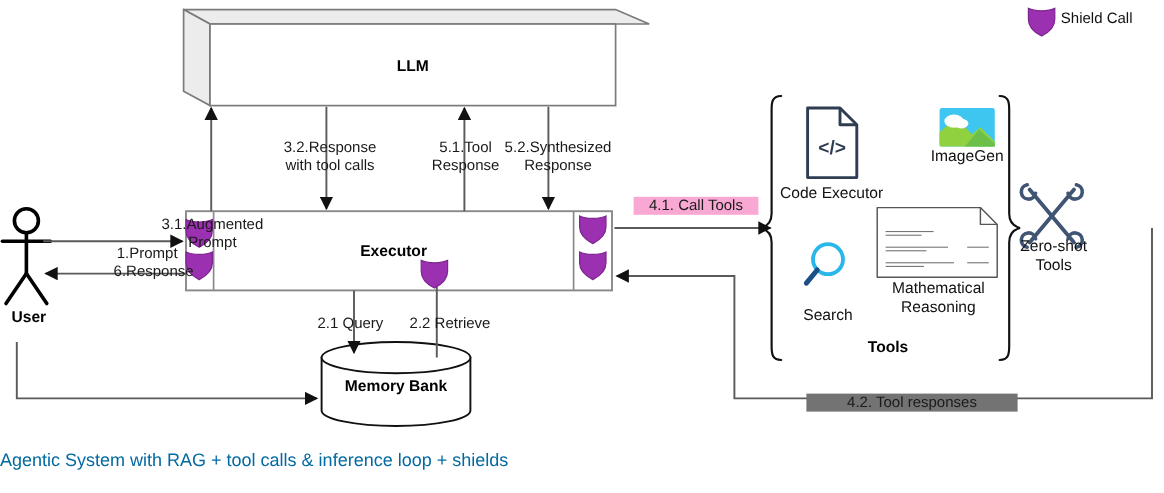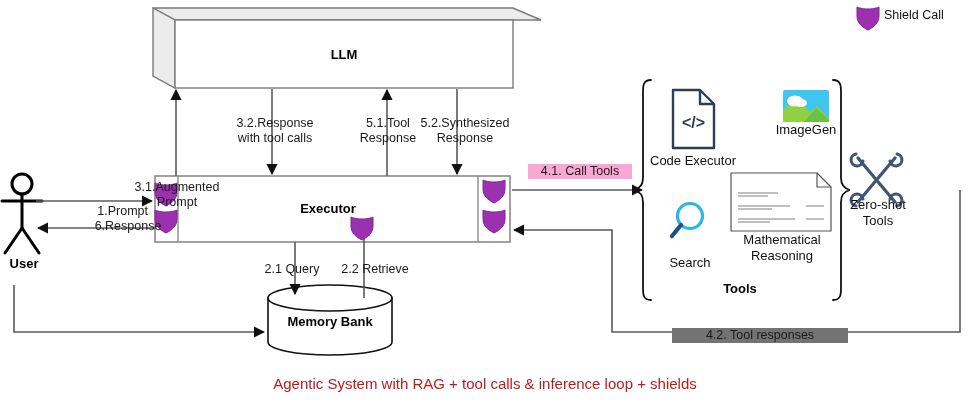--- a/index.html
+++ b/index.html
@@ -3,21 +3,21 @@
 <meta charset="utf-8">
 <style>
   html,body{margin:0;padding:0;background:#ffffff;}
   body{width:970px;height:411px;position:relative;overflow:hidden;
        font-family:"Liberation Sans","DejaVu Sans",sans-serif;color:#000;}
   #stage{position:absolute;left:0;top:0;width:970px;height:411px;}
   svg.layer{position:absolute;left:0;top:0;width:970px;height:411px;overflow:visible;}
   .lbl{position:absolute;font-size:12.5px;line-height:15px;color:#1a1a1a;text-align:center;white-space:pre-line;}
   .node-title{position:absolute;font-size:13px;font-weight:bold;text-align:center;}
   .tool-cap{position:absolute;font-size:13px;line-height:16px;text-align:center;color:#111;}
-  .caption{position:absolute;font-size:15px;text-align:center;color:#b91c1c;}
+  .caption{position:absolute;font-size:15px;text-align:left;color:#0369a1;}
   .legend-txt{position:absolute;font-size:12.5px;color:#111;}
 </style>
 </head>
 <body>
 
 <div id="stage">
 
   <svg class="layer" viewBox="0 0 970 411">
     <defs>
       <marker id="arrB" viewBox="0 0 10 10" refX="9" refY="5" markerWidth="7" markerHeight="7" orient="auto-start-reverse">

